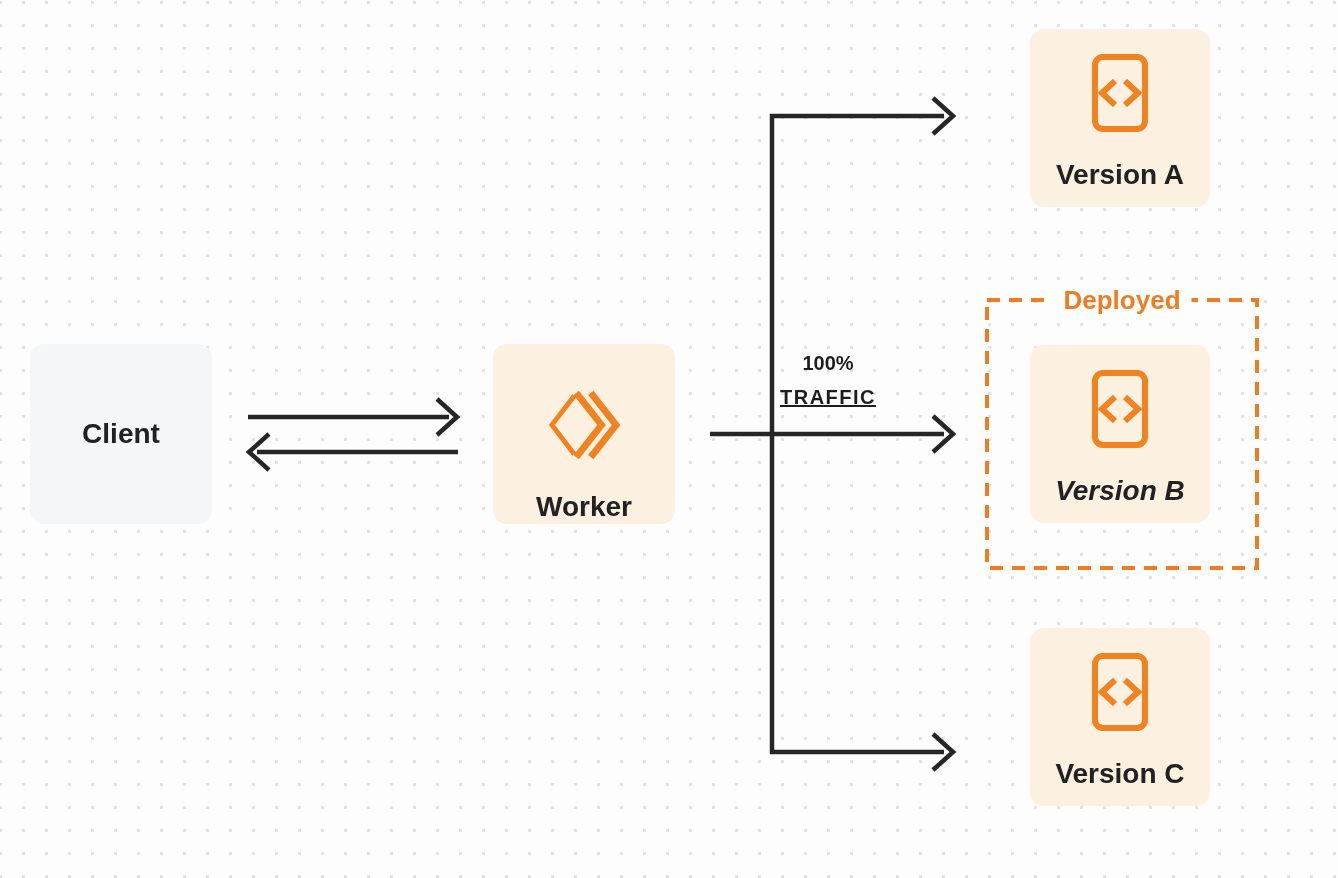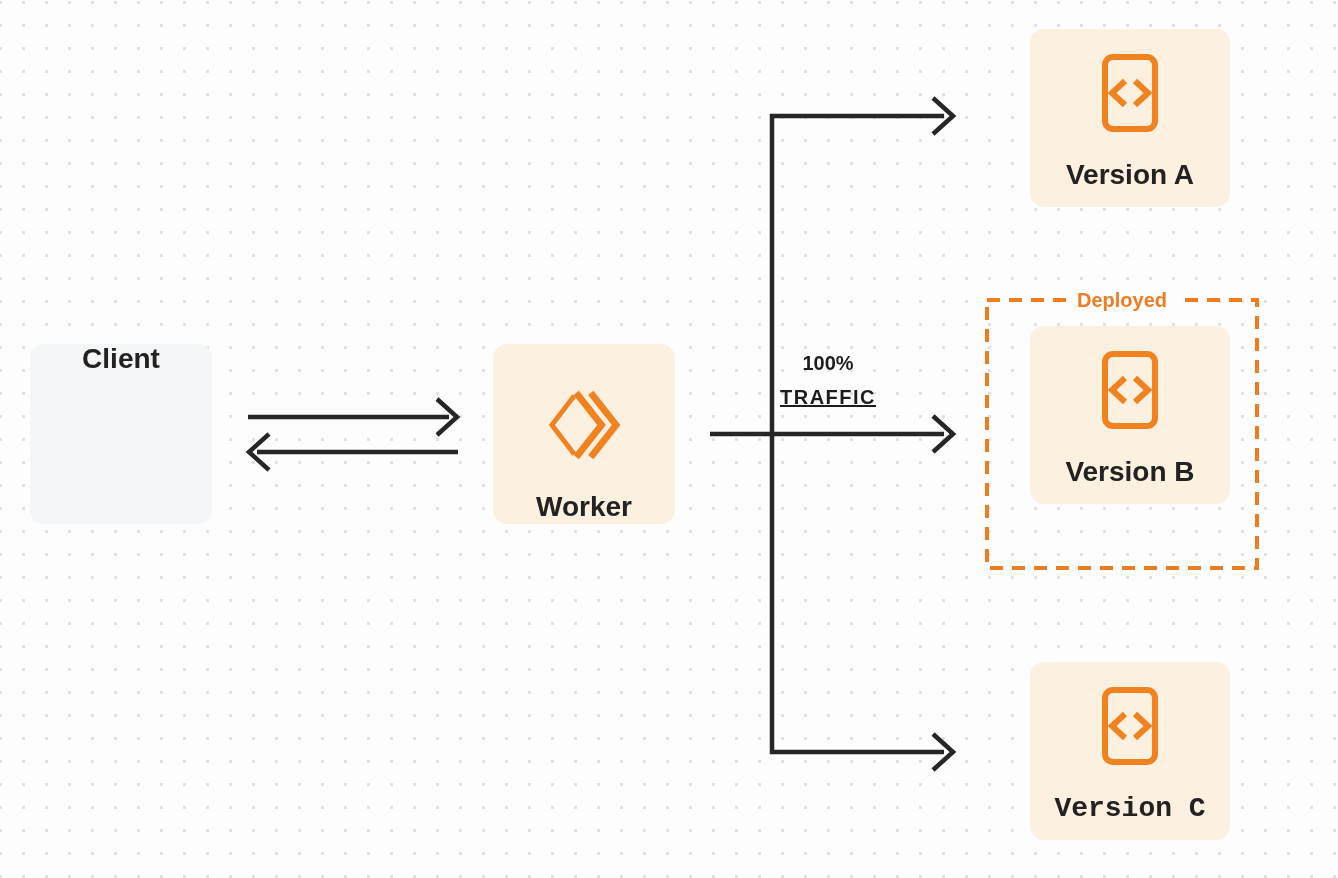--- a/index.html
+++ b/index.html
@@ -45,50 +45,51 @@
     display:flex;flex-direction:column;align-items:center;
     color:var(--text-dark);
     font-weight:700;
   }
   .node .node-label{
     font-size:28px;font-weight:700;line-height:30px;color:var(--text-dark);
   }
   .client-node{
     left:30px;top:344px;width:182px;height:180px;
     background:var(--client-box);
+    justify-content:center;
   }
   .worker-node{
     left:493px;top:344px;width:182px;height:180px;
     background:var(--cream-box);
     padding-top:46px;
   }
   .worker-node .worker-icon{margin-bottom:28px;}
   .version-node{
-    left:1030px;width:200px;height:178px;
+    left:1030px;width:180px;height:178px;
     background:var(--cream-box);
     padding-top:25px;
   }
   .version-node .code-icon{margin-bottom:24px;}
   .version-a{top:29px;}
-  .version-b{top:326px;}
-  .version-c{top:662px;font-family:Liberation Mono, monospace;}
+  .version-b{top:345px;font-style:italic;}
+  .version-c{top:628px;}
   .icon-orange{stroke:var(--orange);fill:none;}
   .traffic-label{
     position:absolute;left:828px;top:346px;transform:translateX(-50%);
     z-index:2;text-align:center;
     font-size:20px;font-weight:700;color:#1d1d1f;line-height:34px;
     white-space:nowrap;
   }
   .traffic-label .traffic-line2{letter-spacing:1.5px;text-decoration:underline;}
   .deployed-label{
     position:absolute;left:1122px;top:300px;transform:translate(-50%,-50%);
     z-index:3;
     background:var(--background);
     padding:0 11px;
-    font-size:20px;font-weight:700;color:var(--deployed-orange);
+    font-size:26px;font-weight:700;color:var(--deployed-orange);
     white-space:nowrap;
   }
 </style>
 </head>
 <body>
 
 <div class="canvas">
 
   <svg class="connector-layer" viewBox="0 0 1338 878" xmlns="http://www.w3.org/2000/svg">
 

